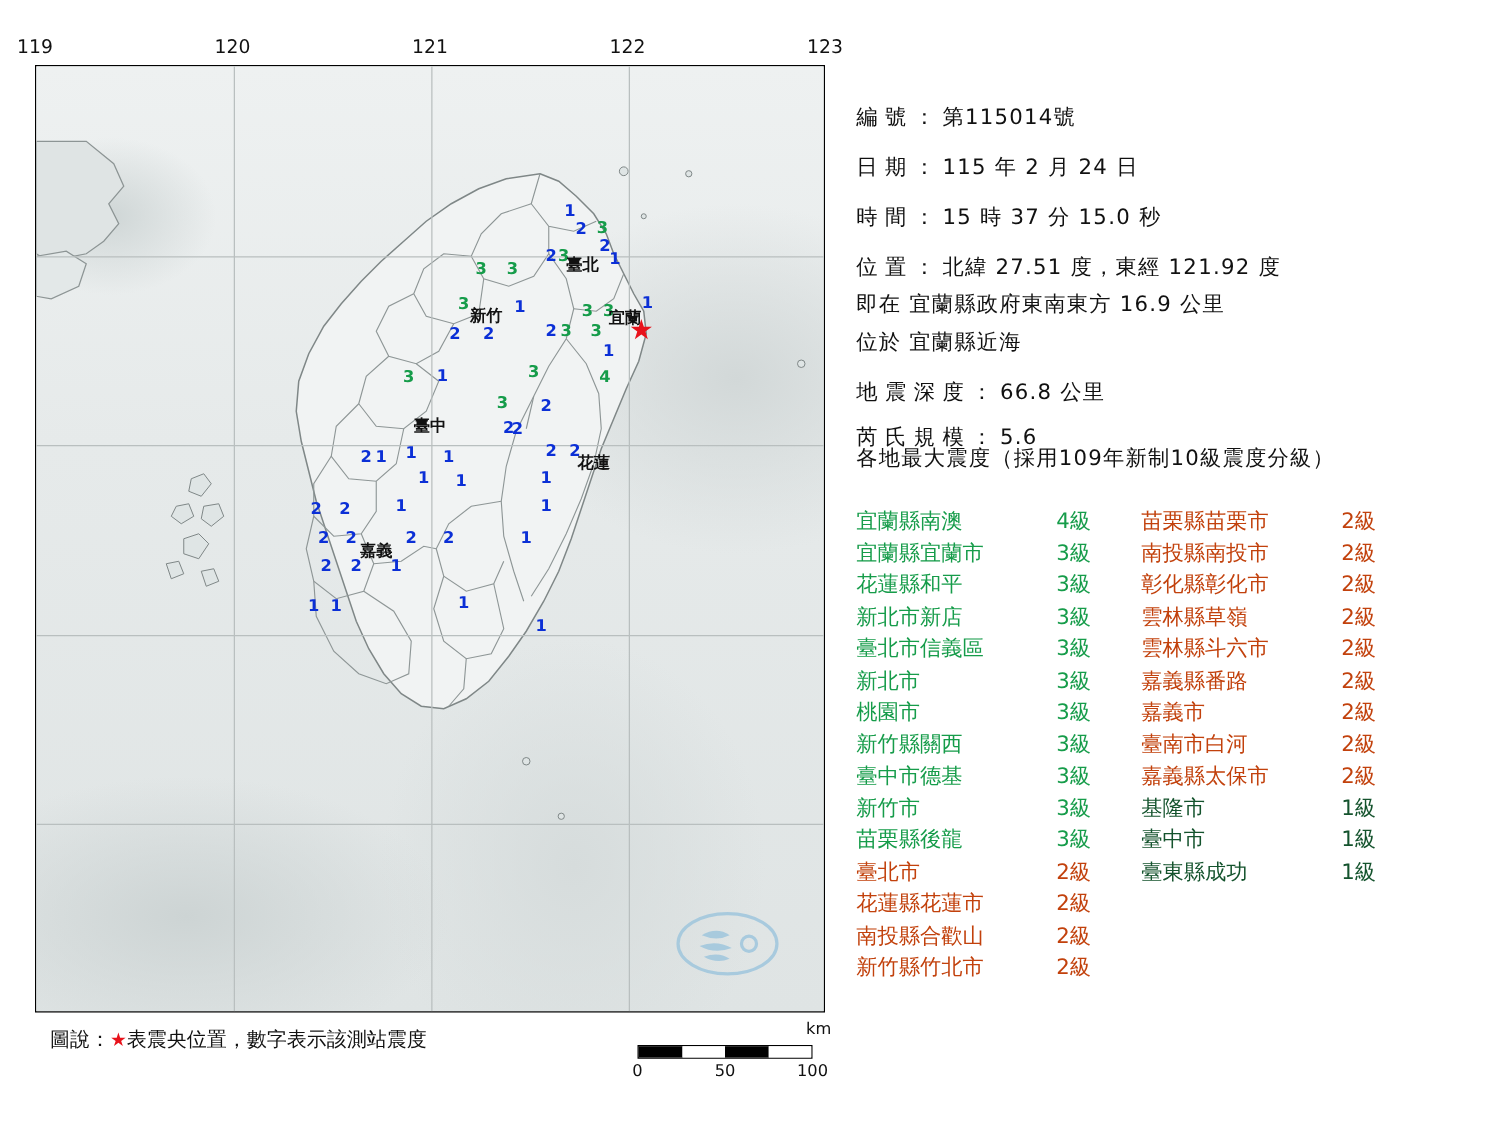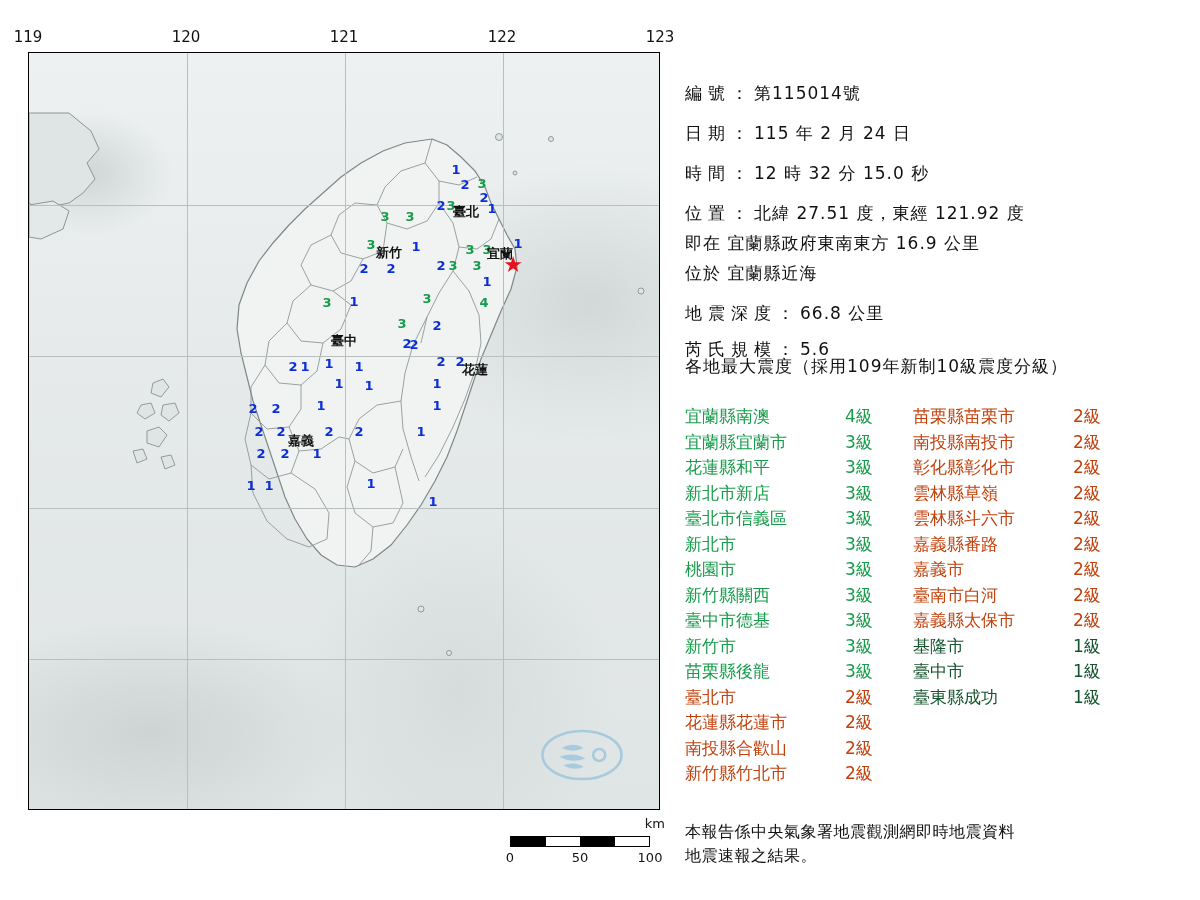--- a/index.html
+++ b/index.html
@@ -264,20 +264,23 @@
 
     <svg id="watermark" viewBox="0 0 100 64">
       <ellipse cx="50" cy="32" rx="46" ry="28" fill="none" stroke="#9fc6dd" stroke-width="3"></ellipse>
       <path d="M26 24 q14 -8 26 0 q-12 6 -26 0 Z" fill="#9fc6dd"></path>
       <path d="M24 34 q16 -6 30 2 q-16 6 -30 -2 Z" fill="#9fc6dd"></path>
       <path d="M28 44 q14 -5 24 2 q-12 5 -24 -2 Z" fill="#9fc6dd"></path>
       <circle cx="70" cy="32" r="7" fill="none" stroke="#9fc6dd" stroke-width="3"></circle>
     </svg>
   </div>
 
+  <div id="map-legend">
+    <span>圖說：</span><span class="star">★</span><span>表震央位置，數字表示該測站震度</span>
+  </div>
 
   <div id="scale-wrap">
     <div id="scale-km">km</div>
     <div id="scale-bar">
       <div class="b"></div>
         <div class="w"></div>
         <div class="b"></div>
         <div class="w"></div>
     </div>
     <div id="scale-nums">
@@ -285,21 +288,21 @@
         <div class="scale-num" style="left: 75px;">50</div>
         <div class="scale-num" style="left: 145px;">100</div>
       </div>
   </div>
 </div>
 
 <div id="report">
   <div id="meta-fields">
       <div class="meta" style="top: 82px;"><span class="lbl">編號：</span><span>第115014號</span></div>
       <div class="meta" style="top: 122px;"><span class="lbl">日期：</span><span>115 年 2 月 24 日</span></div>
-      <div class="meta" style="top: 162px;"><span class="lbl">時間：</span><span>12 時 32 分 15.0 秒</span></div>
+      <div class="meta" style="top: 162px;"><span class="lbl">時間：</span><span>15 時 37 分 15.0 秒</span></div>
       <div class="meta" style="top: 202px;"><span class="lbl">位置：</span><span>北緯 27.51 度，東經 121.92 度</span></div>
       <div class="meta" style="top: 232px;"><span class="lbl"></span><span>即在 宜蘭縣政府東南東方 16.9 公里</span></div>
       <div class="meta" style="top: 262px;"><span class="lbl"></span><span>位於 宜蘭縣近海</span></div>
       <div class="meta" style="top: 302px;"><span class="lbl">地震深度：</span><span>66.8 公里</span></div>
       <div class="meta" style="top: 338px;"><span class="lbl">芮氏規模：</span><span>5.6</span></div>
     </div>
   <div id="intensity-head">各地最大震度（採用109年新制10級震度分級）</div>
   <div id="table-wrap">
     <div class="col left" id="col-left">
         <div class="row lv4">
@@ -407,17 +410,13 @@
         <div class="row lv1">
           <span class="place">臺中市</span>
           <span class="lvl">1級</span>
         </div>
         <div class="row lv1">
           <span class="place">臺東縣成功</span>
           <span class="lvl">1級</span>
         </div>
       </div>
   </div>
-  <div id="footnote">
-      <div>本報告係中央氣象署地震觀測網即時地震資料</div>
-      <div>地震速報之結果。</div>
-    </div>
 </div>
 
 </body></html>

